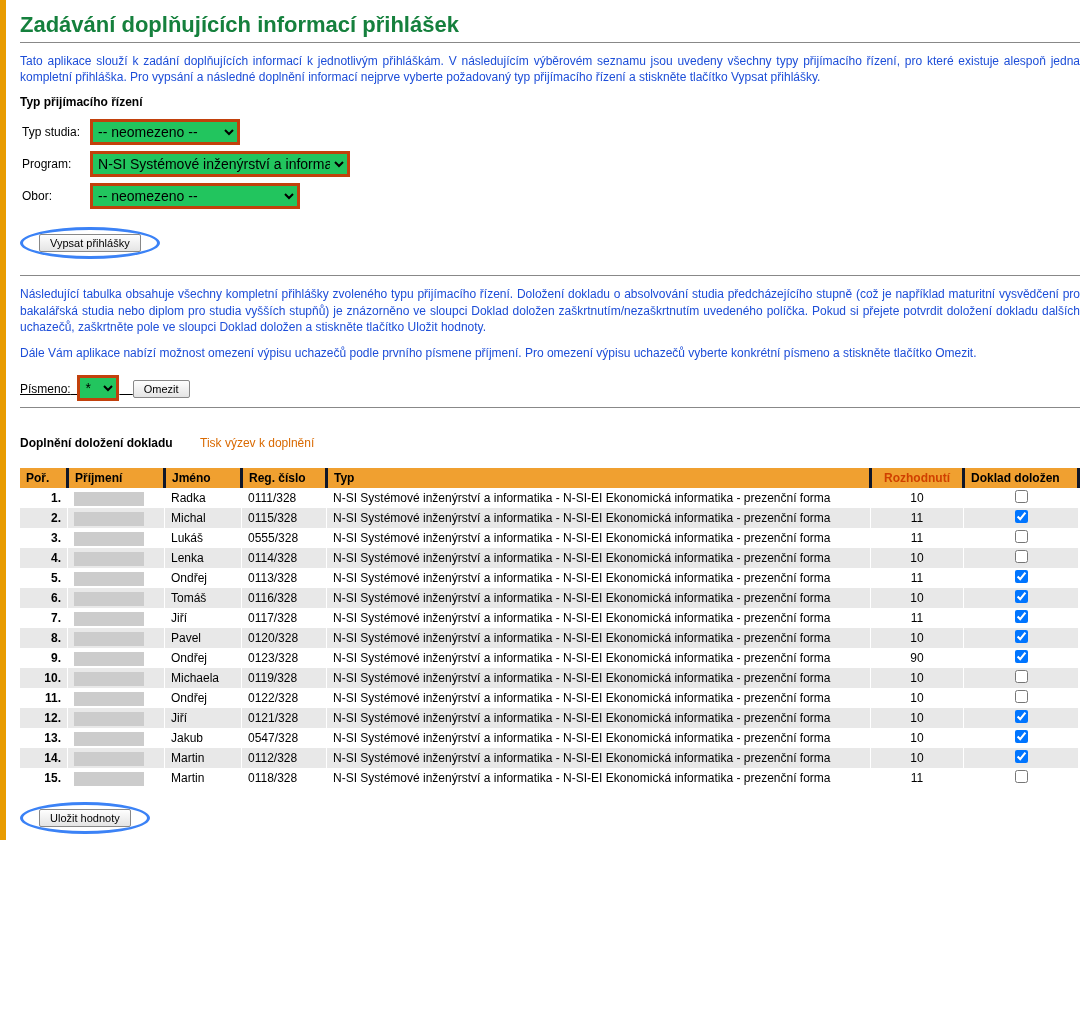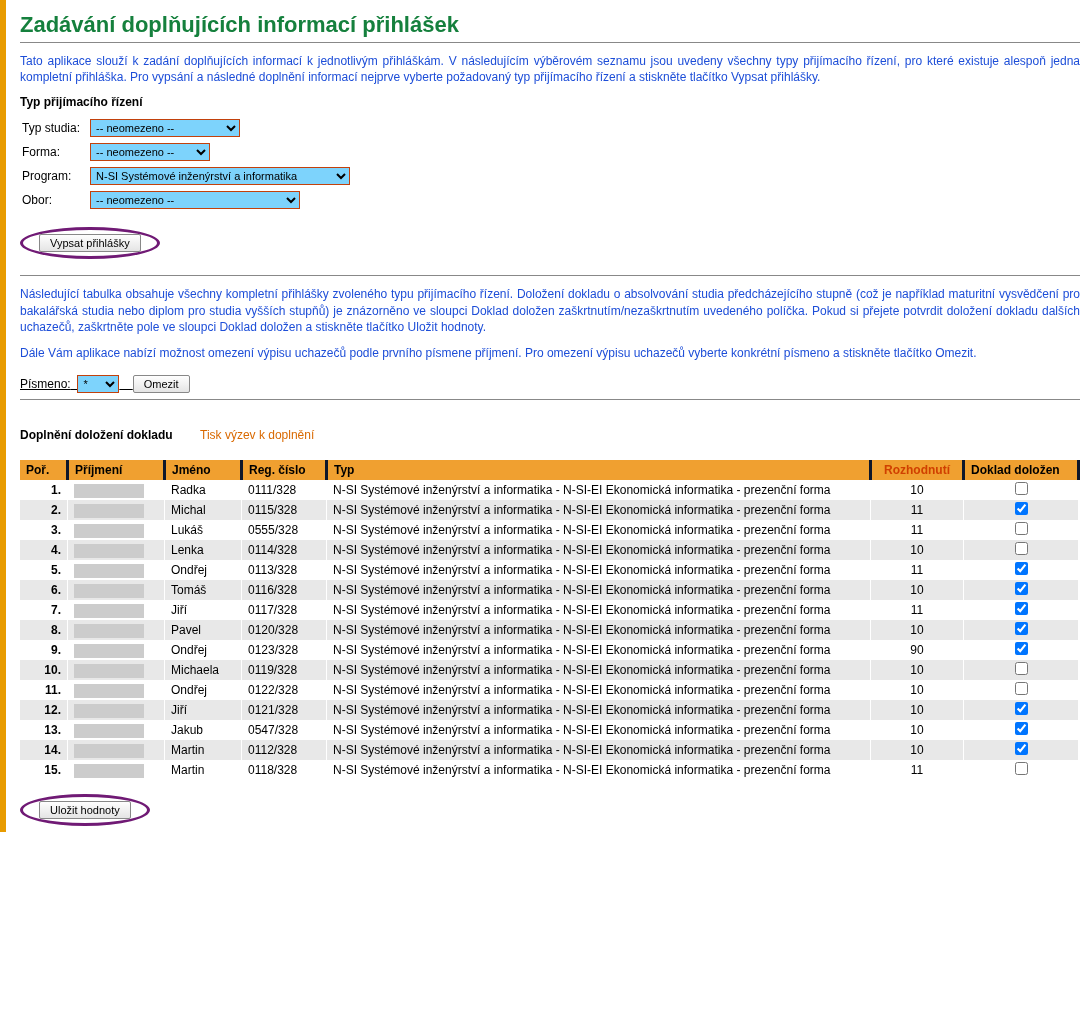--- a/index.html
+++ b/index.html
@@ -35,37 +35,37 @@
     .section-bold {
       font-weight: bold;
       margin: 10px 0 6px 0;
     }
     table.form-table td {
       padding: 2px 8px 2px 0;
       vertical-align: middle;
     }
     select {
       font-family: Arial, sans-serif;
-      font-size: 11px;
-      background: #7dd3fc;
-      border: 1px solid #c2410c;
+      font-size: 14px;
+      background: #22c55e;
+      border: 3px solid #c2410c;
       padding: 1px;
     }
     button.std {
       font-family: Arial, sans-serif;
       font-size: 11px;
       padding: 2px 10px;
       background: linear-gradient(#fefefe, #e4e4e4);
       border: 1px solid #888;
       border-radius: 2px;
       cursor: pointer;
     }
     .ellipse {
       display: inline-block;
-      border: 3px solid #701a75;
+      border: 3px solid #3b82f6;
       border-radius: 50% / 50%;
       padding: 4px 16px;
     }
     .tabs {
       margin-top: 28px;
       font-weight: bold;
     }
     .tabs span.inactive {
       color: #D96900;
       font-weight: normal;
@@ -123,24 +123,20 @@
   <hr class="sep">
   <div class="green-text">Tato aplikace slouží k zadání doplňujících informací k jednotlivým přihláškám. V následujícím výběrovém seznamu jsou uvedeny všechny typy přijímacího řízení, pro které existuje alespoň jedna kompletní přihláška. Pro vypsání a následné doplnění informací nejprve vyberte požadovaný typ přijímacího řízení a stiskněte tlačítko Vypsat přihlášky.</div>
 
   <div class="section-bold">Typ přijímacího řízení</div>
 
   <table class="form-table">
     <tbody>
         <tr>
       <td>Typ studia:</td>
       <td><select style="width:150px"><option>-- neomezeno --</option></select></td>
-    </tr>
-    <tr>
-      <td>Forma:</td>
-      <td><select style="width:120px"><option>-- neomezeno --</option></select></td>
     </tr>
     <tr>
       <td>Program:</td>
       <td><select style="width:260px"><option>N-SI Systémové inženýrství a informatika</option></select></td>
     </tr>
     <tr>
       <td>Obor:</td>
       <td><select style="width:210px"><option>-- neomezeno --</option></select></td>
     </tr>
   </tbody>

